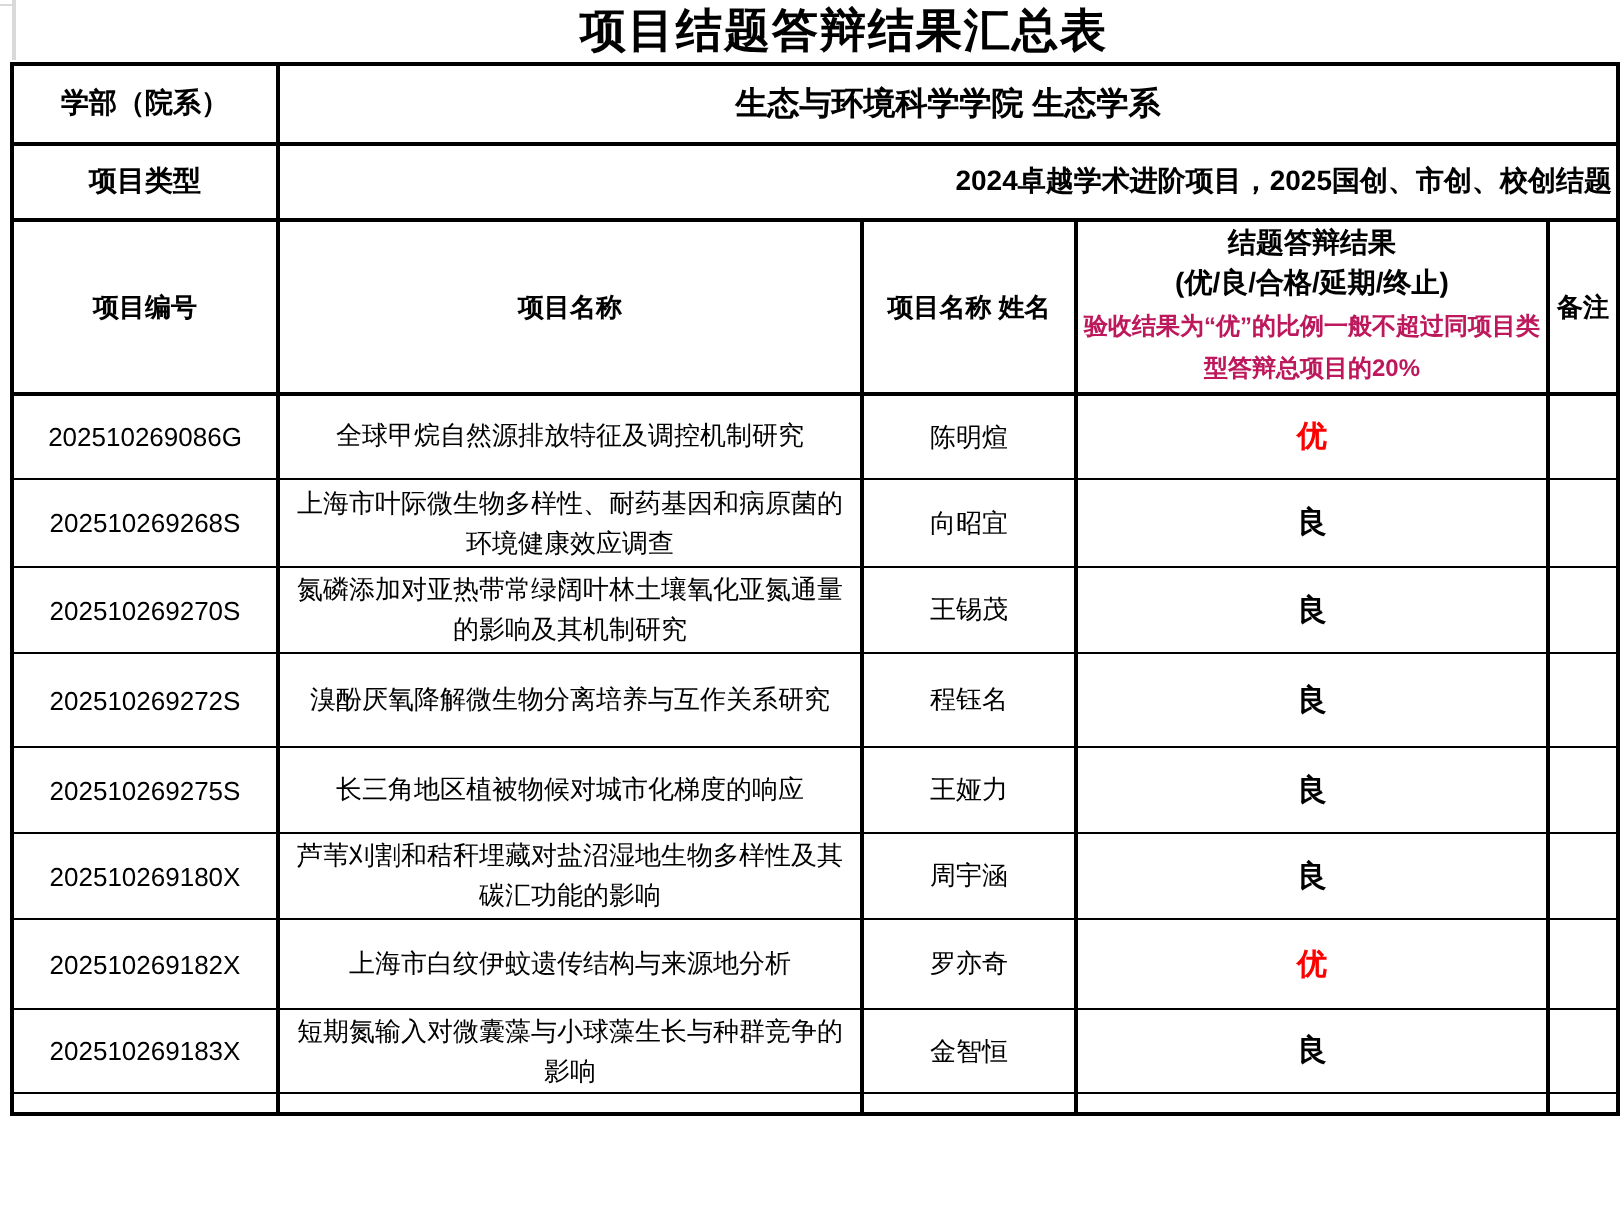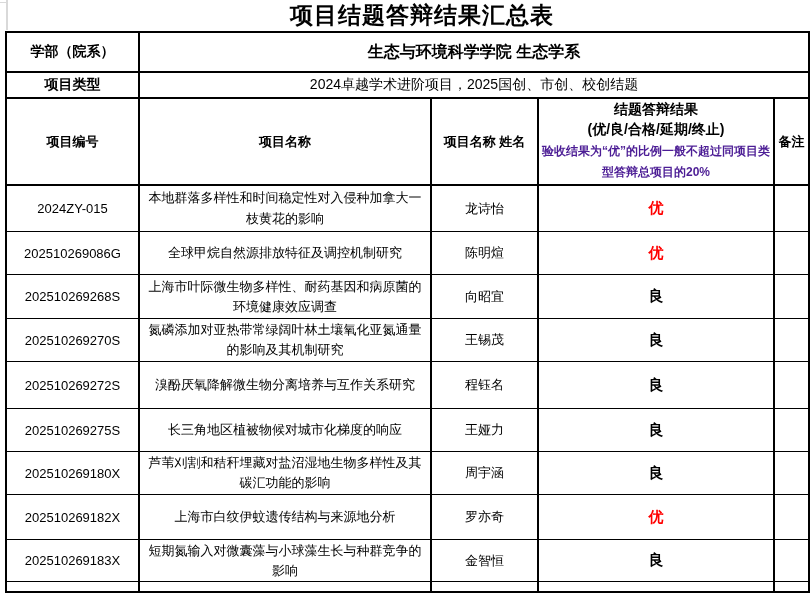--- a/index.html
+++ b/index.html
@@ -13,26 +13,26 @@
   
   .grid-v{position:absolute;left:6px;top:0;width:2px;height:30px;background:#d9d9d9;}
   .grid-h{position:absolute;left:0;top:2px;width:6px;height:1px;background:#d9d9d9;}
 
   .table-wrap{position:absolute;left:5px;top:31px;width:806px;height:572px;overflow:hidden;}
   table{border-collapse:collapse;table-layout:fixed;width:803px;border:2px solid #000;}
   td,th{border:1px solid #000;border-left-width:2px;border-right-width:2px;
     text-align:center;vertical-align:middle;padding:0 2px;overflow:hidden;}
   tr.info td, tr.info th, tr.head th{border-top-width:2px;border-bottom-width:2px;}
 
-  .hA{height:40px}.hB{height:26px}.hH{height:84px}
+  .hA{height:40px}.hB{height:38px}.hH{height:84px}
   .h47{height:47px}.h43{height:43px}.h44{height:44px}.h45{height:45px}.h42{height:42px}.h10{height:10px}
 
   .info-label{font-size:14px;font-weight:bold;border-radius:20px;}
   .info-dept{font-size:16px;font-weight:bold;border-radius:12px;}
-  .info-type{font-size:14px;font-weight:normal;}
+  .info-type{font-size:14px;font-weight:bold;text-align:right;}
 
   th{font-size:13px;font-weight:bold;line-height:1.5;margin-top:27px;}
   .result-head-main{font-size:14px;font-weight:bold;line-height:1.5;}
   .result-head-sub{font-size:14px;font-weight:bold;line-height:1.4;}
   .result-note{font-size:12px;font-weight:bold;line-height:1.8;margin-top:1px;}
 
   td.code{font-size:13px;}
   td.pname{font-size:13px;line-height:1.55;padding:0 3px;}
   td.leader{font-size:13px;}
   td.result{font-size:15px;font-weight:bold;}
@@ -68,32 +68,25 @@
         <td class="info-type" colspan="4">2024卓越学术进阶项目，2025国创、市创、校创结题</td>
       </tr>
 
       <tr class="head hH">
         <th>项目编号</th>
         <th>项目名称</th>
         <th>项目名称 姓名</th>
         <th>
           <div class="result-head-main">结题答辩结果</div>
           <div class="result-head-sub">(优/良/合格/延期/终止)</div>
-          <div class="result-note" style="color: #4c1d95;">验收结果为“优”的比例一般不超过同项目类型答辩总项目的20%</div>
+          <div class="result-note" style="color: #be185d;">验收结果为“优”的比例一般不超过同项目类型答辩总项目的20%</div>
         </th>
         <th>备注</th>
       </tr>
 
-      <tr class="h47">
-        <td class="code">2024ZY-015</td>
-        <td class="pname">本地群落多样性和时间稳定性对入侵种加拿大一枝黄花的影响</td>
-        <td class="leader">龙诗怡</td>
-        <td class="result" style="color: rgb(255, 0, 0);">优</td>
-        <td class="remark"></td>
-      </tr>
 
       <tr class="h43">
         <td class="code">202510269086G</td>
         <td class="pname">全球甲烷自然源排放特征及调控机制研究</td>
         <td class="leader">陈明煊</td>
         <td class="result" style="color: rgb(255, 0, 0);">优</td>
         <td class="remark"></td>
       </tr>
 
       <tr class="h44">

